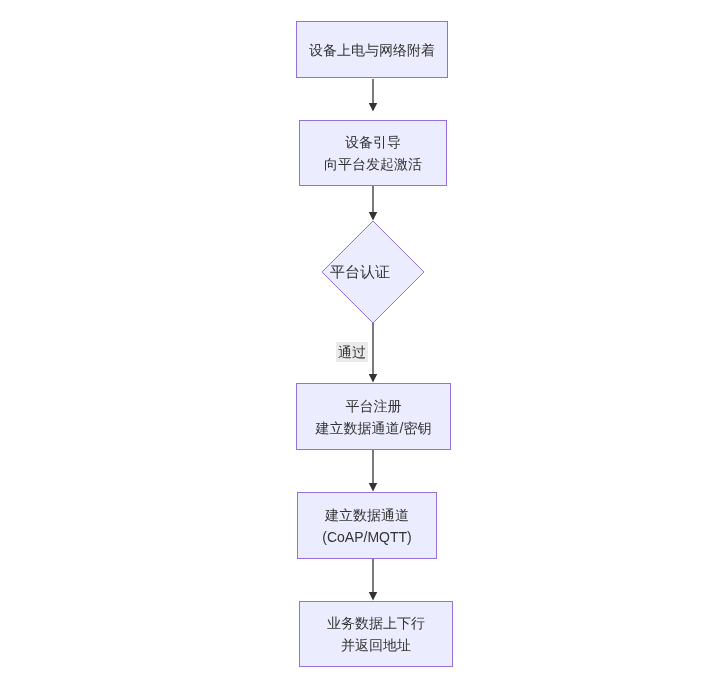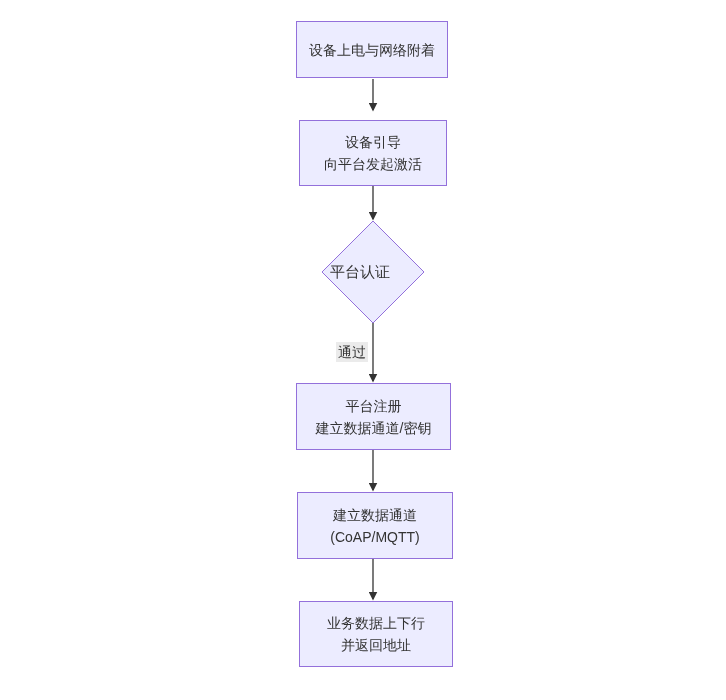--- a/index.html
+++ b/index.html
@@ -69,21 +69,21 @@
     background:var(--label-bg);
     color:var(--text);
     font-size:14px;
     line-height:20px;
     padding:0 2px;
   }
   
   .n-power   {left:296px; top:21px;  width:152px; height:57px;}
   .n-boot    {left:299px; top:112px; width:148px; height:66px;margin-top:8px;}
   .n-register{left:296px; top:383px; width:155px; height:67px;}
-  .n-channel {left:297px; top:492px; width:156px; height:67px;}
+  .n-channel {left:297px; top:492px; width:140px; height:67px;}
   .n-service {left:299px; top:601px; width:154px; height:66px;}
 </style>
 </head>
 <body>
 
 <div class="canvas">
 
   <svg class="edges-layer" width="726" height="700" viewBox="0 0 726 700" xmlns="http://www.w3.org/2000/svg">
     <defs>
       <marker id="arrowhead" markerWidth="9" markerHeight="9" refX="7.5" refY="4.5" orient="auto" markerUnits="userSpaceOnUse">

